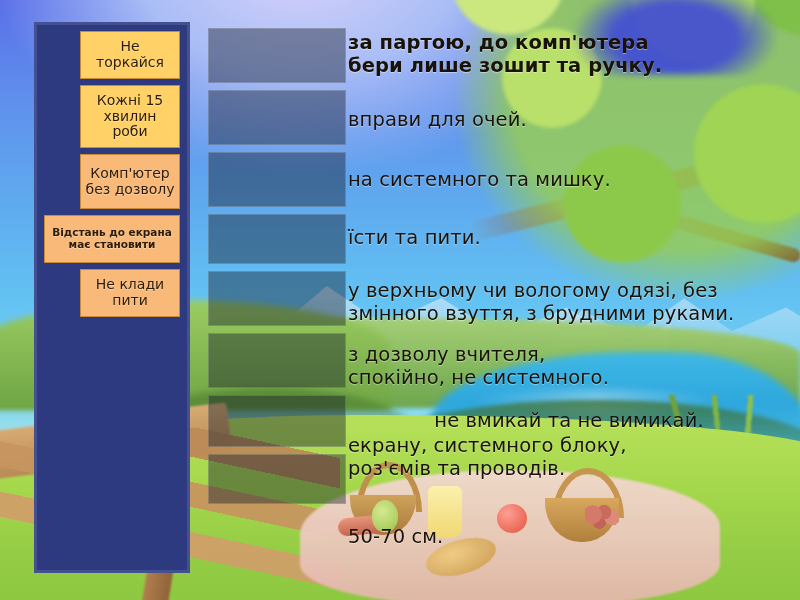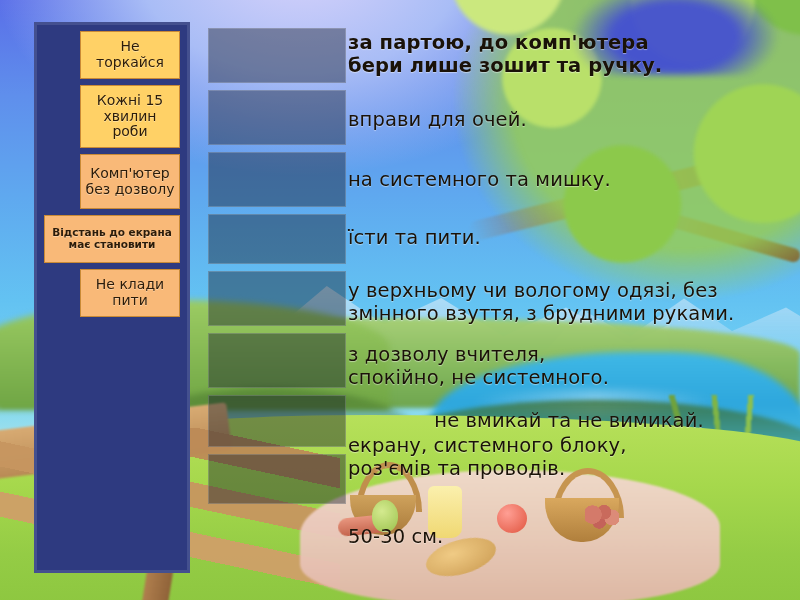--- a/index.html
+++ b/index.html
@@ -389,14 +389,14 @@
     <div class="answer" style="position: absolute; top: 85px; left: 0px; width: 442px;">вправи для очей.</div>
     <div class="answer" style="position: absolute; top: 145px; left: 0px; width: 442px;">на системного та мишку.</div>
     <div class="answer" style="position: absolute; top: 203px; left: 0px; width: 442px;">їсти та пити.</div>
     <div class="answer" style="position: absolute; top: 256px; left: 0px; width: 442px;">у верхньому чи вологому одязі, без
 змінного взуття, з брудними руками.</div>
     <div class="answer" style="position: absolute; top: 320px; left: 0px; width: 442px;">з дозволу вчителя,
 спокійно, не системного.</div>
     <div class="answer" style="position: absolute; top: 386px; left: 0px; width: 442px; text-align: center;">не вмикай та не вимикай.</div>
     <div class="answer" style="position: absolute; top: 411px; left: 0px; width: 442px;">екрану, системного блоку,
 роз'ємів та проводів.</div>
-    <div class="answer" style="position: absolute; top: 502px; left: 0px; width: 442px;">50-30 см.</div>
+    <div class="answer" style="position: absolute; top: 502px; left: 0px; width: 442px;">50-70 см.</div>
   </div>
 
 </body></html>

